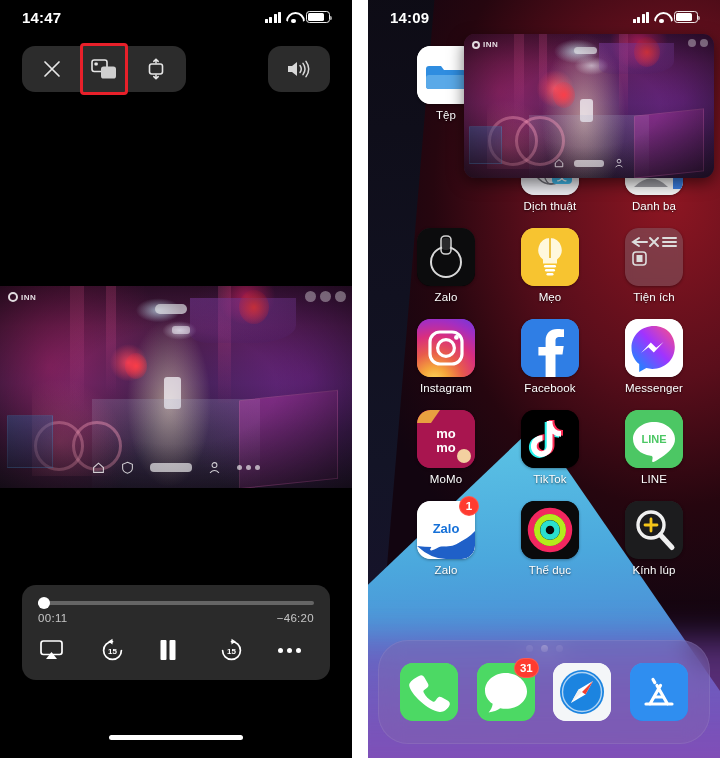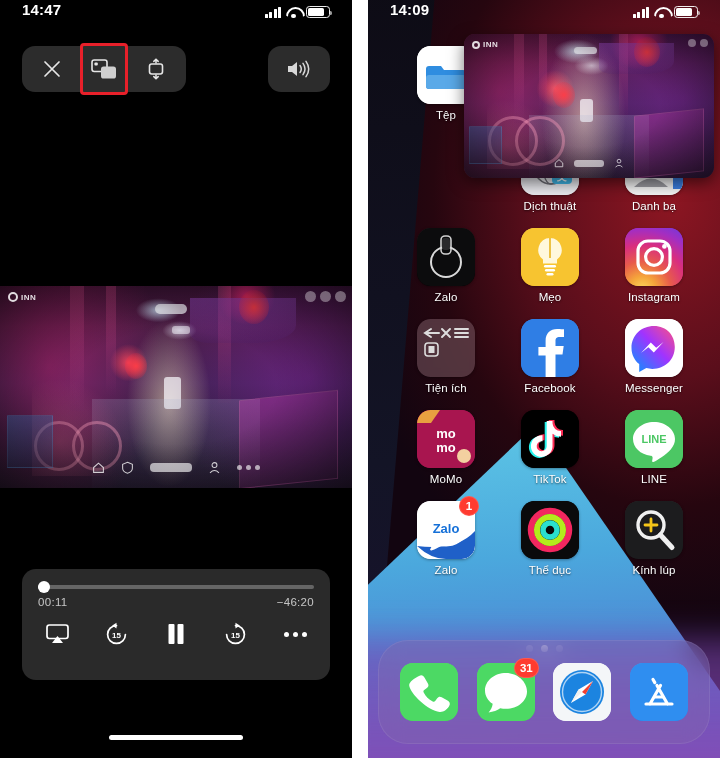--- a/index.html
+++ b/index.html
@@ -25,21 +25,21 @@
     position: relative;
     width: 352px; height: 758px;
     overflow: hidden;
     flex: 0 0 352px;
     background: #120711;
   }
 
   
   .statusbar {
     position: absolute; top: 0; left: 0; right: 0; height: 34px;
-    display: flex; align-items: flex-end; justify-content: space-between;
+    display: flex; align-items: center; justify-content: space-between;
     padding: 16px 22px; z-index: 40;
   }
   .sb-time { color: #fff; font-size: 15px; font-weight: 600; letter-spacing: .2px; }
   .sb-right { display: flex; align-items: center; gap: 5px; }
   .sig { display: flex; align-items: flex-end; gap: 1.5px; height: 11px; }
   .sig i { display: block; width: 3px; background: #fff; border-radius: .5px; }
   .sig i:nth-child(1){height:4px} .sig i:nth-child(2){height:6px}
   .sig i:nth-child(3){height:8.5px} .sig i:nth-child(4){height:11px}
   .wifi { position: relative; width: 15px; height: 11px; }
   .wifi::before {
@@ -154,34 +154,34 @@
   }
   .vhud .hicon { width:13px; height:13px; }
   .vtopright {
     position:absolute; right:6px; top:5px; display:flex; gap:4px; opacity:.8;
   }
   .vtopright span { width:11px; height:11px; border-radius:50%; background:rgba(255,255,255,.45); }
 
   
   .playercard {
     position:absolute; left:22px; right:22px; bottom:78px;
-    background:#2a2a2a; border-radius:14px; padding:14px 16px 32px;
+    background:#2a2a2a; border-radius:14px; padding:14px 16px 16px;
     z-index: 25;
   }
   .scrub { position:relative; height:4px; background:rgba(255,255,255,.28);
            border-radius:2px; margin-top:2px; }
   .scrub .fill { position:absolute; left:0; top:0; bottom:0; width:1.5%;
            background:#fff; border-radius:2px; }
   .scrub .knob { position:absolute; left:0; top:-4px; width:12px; height:12px;
            border-radius:50%; background:#fff; }
   .times { display:flex; justify-content:space-between; margin-top:7px; }
   .times span { color:rgba(255,255,255,.72); font-size:11.5px; letter-spacing:.3px; }
   .pbtns { display:flex; align-items:center; justify-content:space-between;
            margin-top:12px; padding: 0 2px; }
-  .pbtn { display:flex; align-items:center; justify-content:center; cursor:pointer;
+  .pbtn { display:flex; align-items:center; cursor:pointer;
           width:34px; height:28px; }
   .dots3 { display:flex; gap:4px; align-items:center; }
   .dots3 i { width:5px; height:5px; border-radius:50%; background:#fff; display:block; }
   .homebar {
     position:absolute; left:50%; transform:translateX(-50%); bottom:18px;
     width:134px; height:5px; border-radius:3px; background:#fff; z-index:30;
   }
 
   
   .wallpaper { position:absolute; inset:0; overflow:hidden; background:#0b0710; }
@@ -537,55 +537,55 @@
            <rect x="24" y="41" width="10" height="2.6" rx="1.3" fill="#fff"></rect>
            <rect x="25.5" y="45" width="7" height="2.6" rx="1.3" fill="#fff"></rect>
            <path d="M29 10 v20" stroke="#e8b420" stroke-width="1.6"></path>
               </svg>
             </div>
           </div>
           <div class="applabel">Mẹo</div>
         </div>
         <div class="app">
           <div class="appwrap">
+            <div class="appicon i-folder2">
+              <svg viewBox="0 0 58 58" width="58" height="58">
+                <rect x="0" y="0" width="58" height="58" rx="13" fill="rgba(140,105,115,0.30)"></rect>
+           <path d="M8 14 h14 M14 10 l-6 4 6 4" stroke="#ddd" stroke-width="2" fill="none" stroke-linecap="round"></path>
+           <path d="M25 10 l8 8 M33 10 l-8 8" stroke="#ddd" stroke-width="2" stroke-linecap="round"></path>
+           <path d="M38 10 h13 M38 14 h13 M38 18 h13" stroke="#ddd" stroke-width="2" stroke-linecap="round"></path>
+           <rect x="8" y="24" width="13" height="13" rx="3" fill="none" stroke="#ddd" stroke-width="1.6"></rect>
+           <rect x="11.5" y="27" width="6" height="7" fill="#ddd"></rect>
+              </svg>
+            </div>
+          </div>
+          <div class="applabel">Tiện ích</div>
+        </div>
+        <div class="app">
+          <div class="appwrap">
             <div class="appicon i-ig">
               <svg viewBox="0 0 58 58" width="58" height="58">
                 <rect x="0" y="0" width="58" height="58" rx="13" fill="url(#iggrad)"></rect>
            <defs>
                   <radialGradient id="iggrad" cx="30%" cy="107%" r="130%">
              <stop offset="0%" stop-color="#fdd85d"></stop>
                     <stop offset="18%" stop-color="#f5a53b"></stop>
              <stop offset="38%" stop-color="#e85c4b"></stop>
                     <stop offset="60%" stop-color="#d92e7f"></stop>
              <stop offset="80%" stop-color="#a42ec1"></stop>
                     <stop offset="100%" stop-color="#6a3ae0"></stop>
            </radialGradient>
                 </defs>
            <rect x="13" y="13" width="32" height="32" rx="10" fill="none" stroke="#fff" stroke-width="3.2"></rect>
            <circle cx="29" cy="29" r="8.4" fill="none" stroke="#fff" stroke-width="3.2"></circle>
            <circle cx="39.4" cy="18.4" r="2.3" fill="#fff"></circle>
               </svg>
             </div>
           </div>
           <div class="applabel">Instagram</div>
-        </div>
-        <div class="app">
-          <div class="appwrap">
-            <div class="appicon i-folder2">
-              <svg viewBox="0 0 58 58" width="58" height="58">
-                <rect x="0" y="0" width="58" height="58" rx="13" fill="rgba(140,105,115,0.30)"></rect>
-           <path d="M8 14 h14 M14 10 l-6 4 6 4" stroke="#ddd" stroke-width="2" fill="none" stroke-linecap="round"></path>
-           <path d="M25 10 l8 8 M33 10 l-8 8" stroke="#ddd" stroke-width="2" stroke-linecap="round"></path>
-           <path d="M38 10 h13 M38 14 h13 M38 18 h13" stroke="#ddd" stroke-width="2" stroke-linecap="round"></path>
-           <rect x="8" y="24" width="13" height="13" rx="3" fill="none" stroke="#ddd" stroke-width="1.6"></rect>
-           <rect x="11.5" y="27" width="6" height="7" fill="#ddd"></rect>
-              </svg>
-            </div>
-          </div>
-          <div class="applabel">Tiện ích</div>
         </div>
         <div class="app">
           <div class="appwrap">
             <div class="appicon i-fb">
               <svg viewBox="0 0 58 58" width="58" height="58">
                 <rect x="0" y="0" width="58" height="58" rx="13" fill="#2f7ee5"></rect>
            <path d="M34.5 58 V35.5 h7 l1.2-8.4 h-8.2 v-5.2 c0-2.4 .8-4 4.3-4 h4.2 V10.3 c-.8-.1-3.6-.35-6.9-.35 -6.8 0-11.5 4.1-11.5 11.7 v6.45 h-7.2 V36.5 h7.2 V58 z" fill="#fff"></path>
               </svg>
             </div>
           </div>

